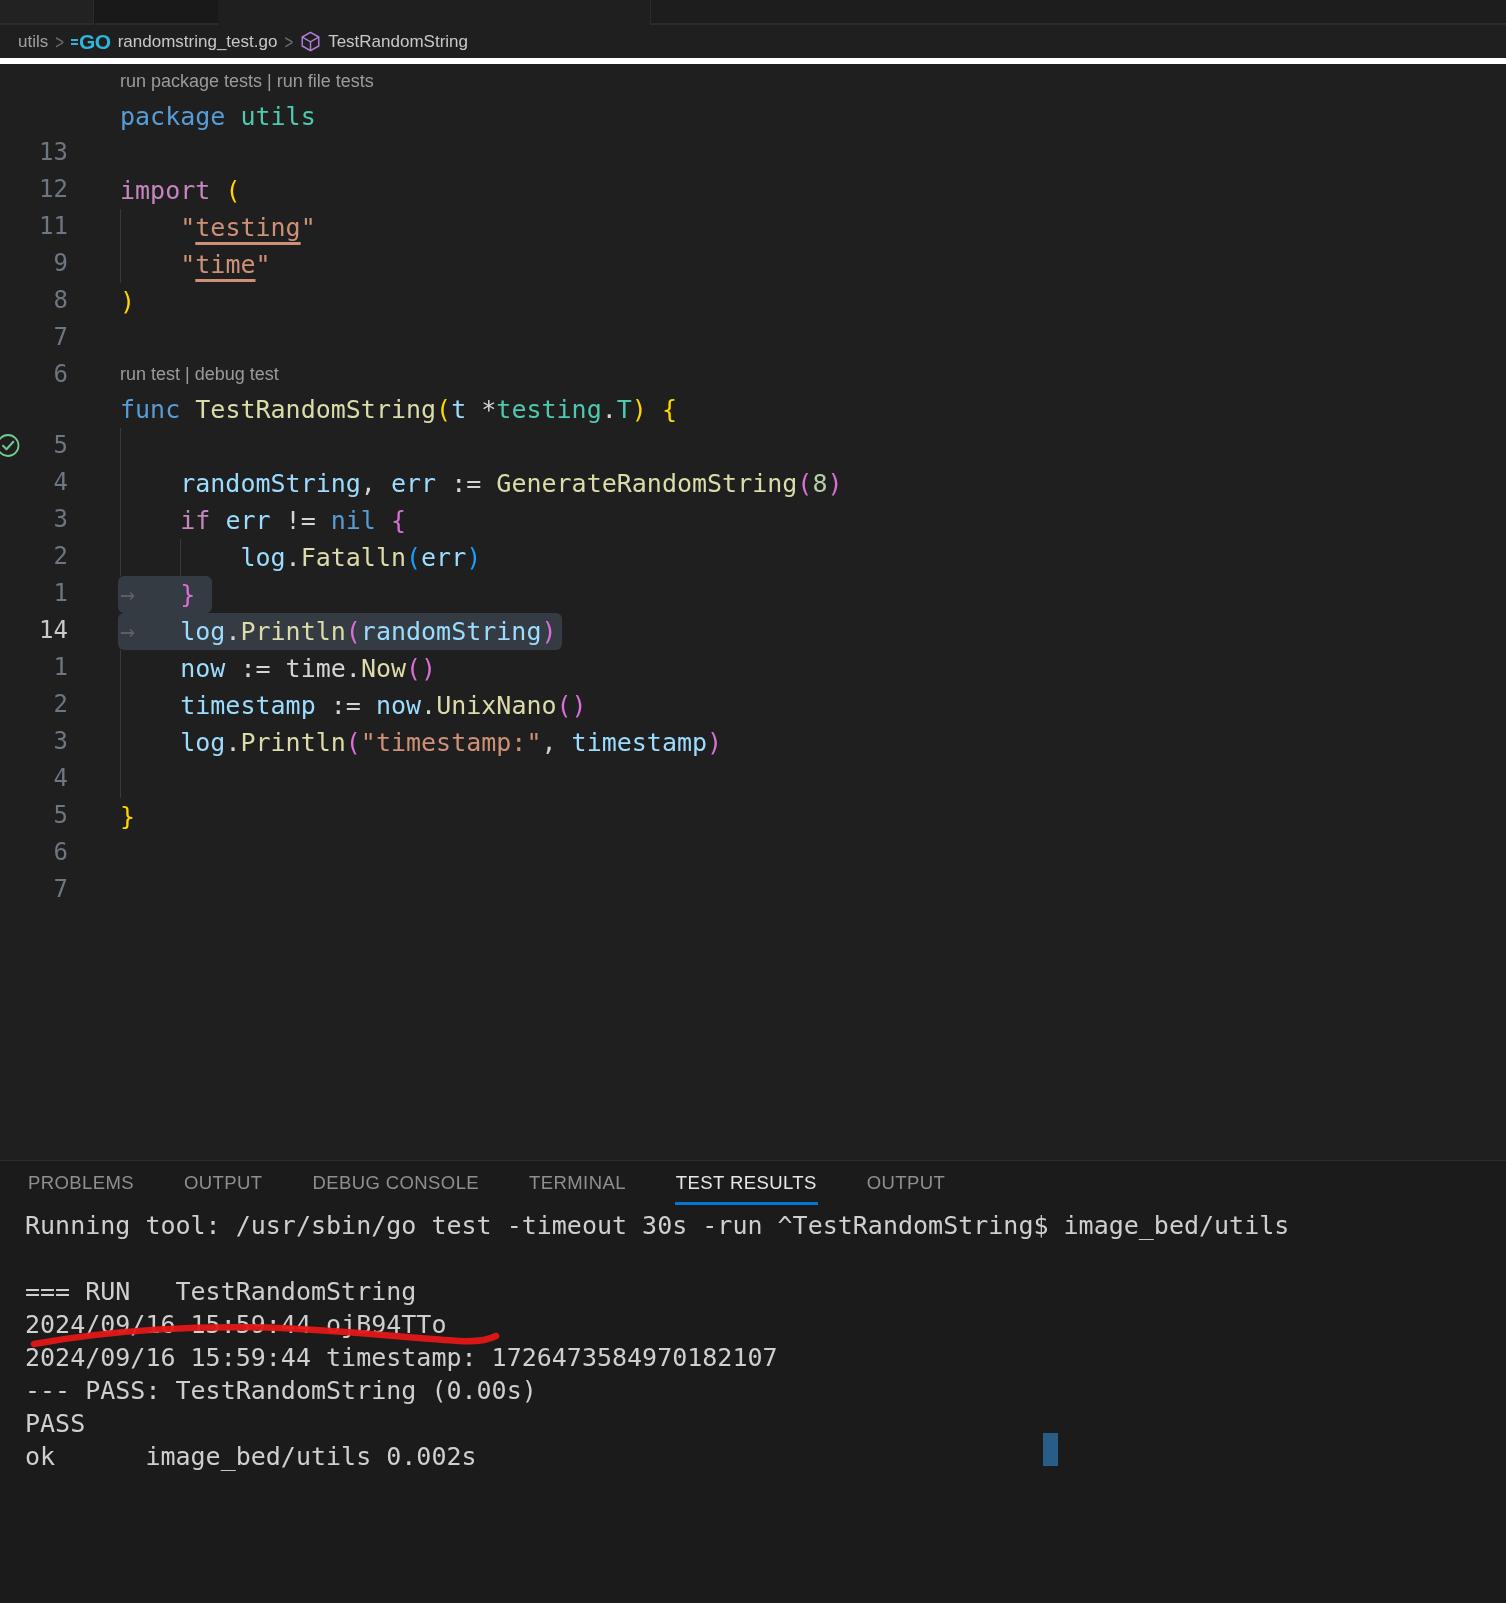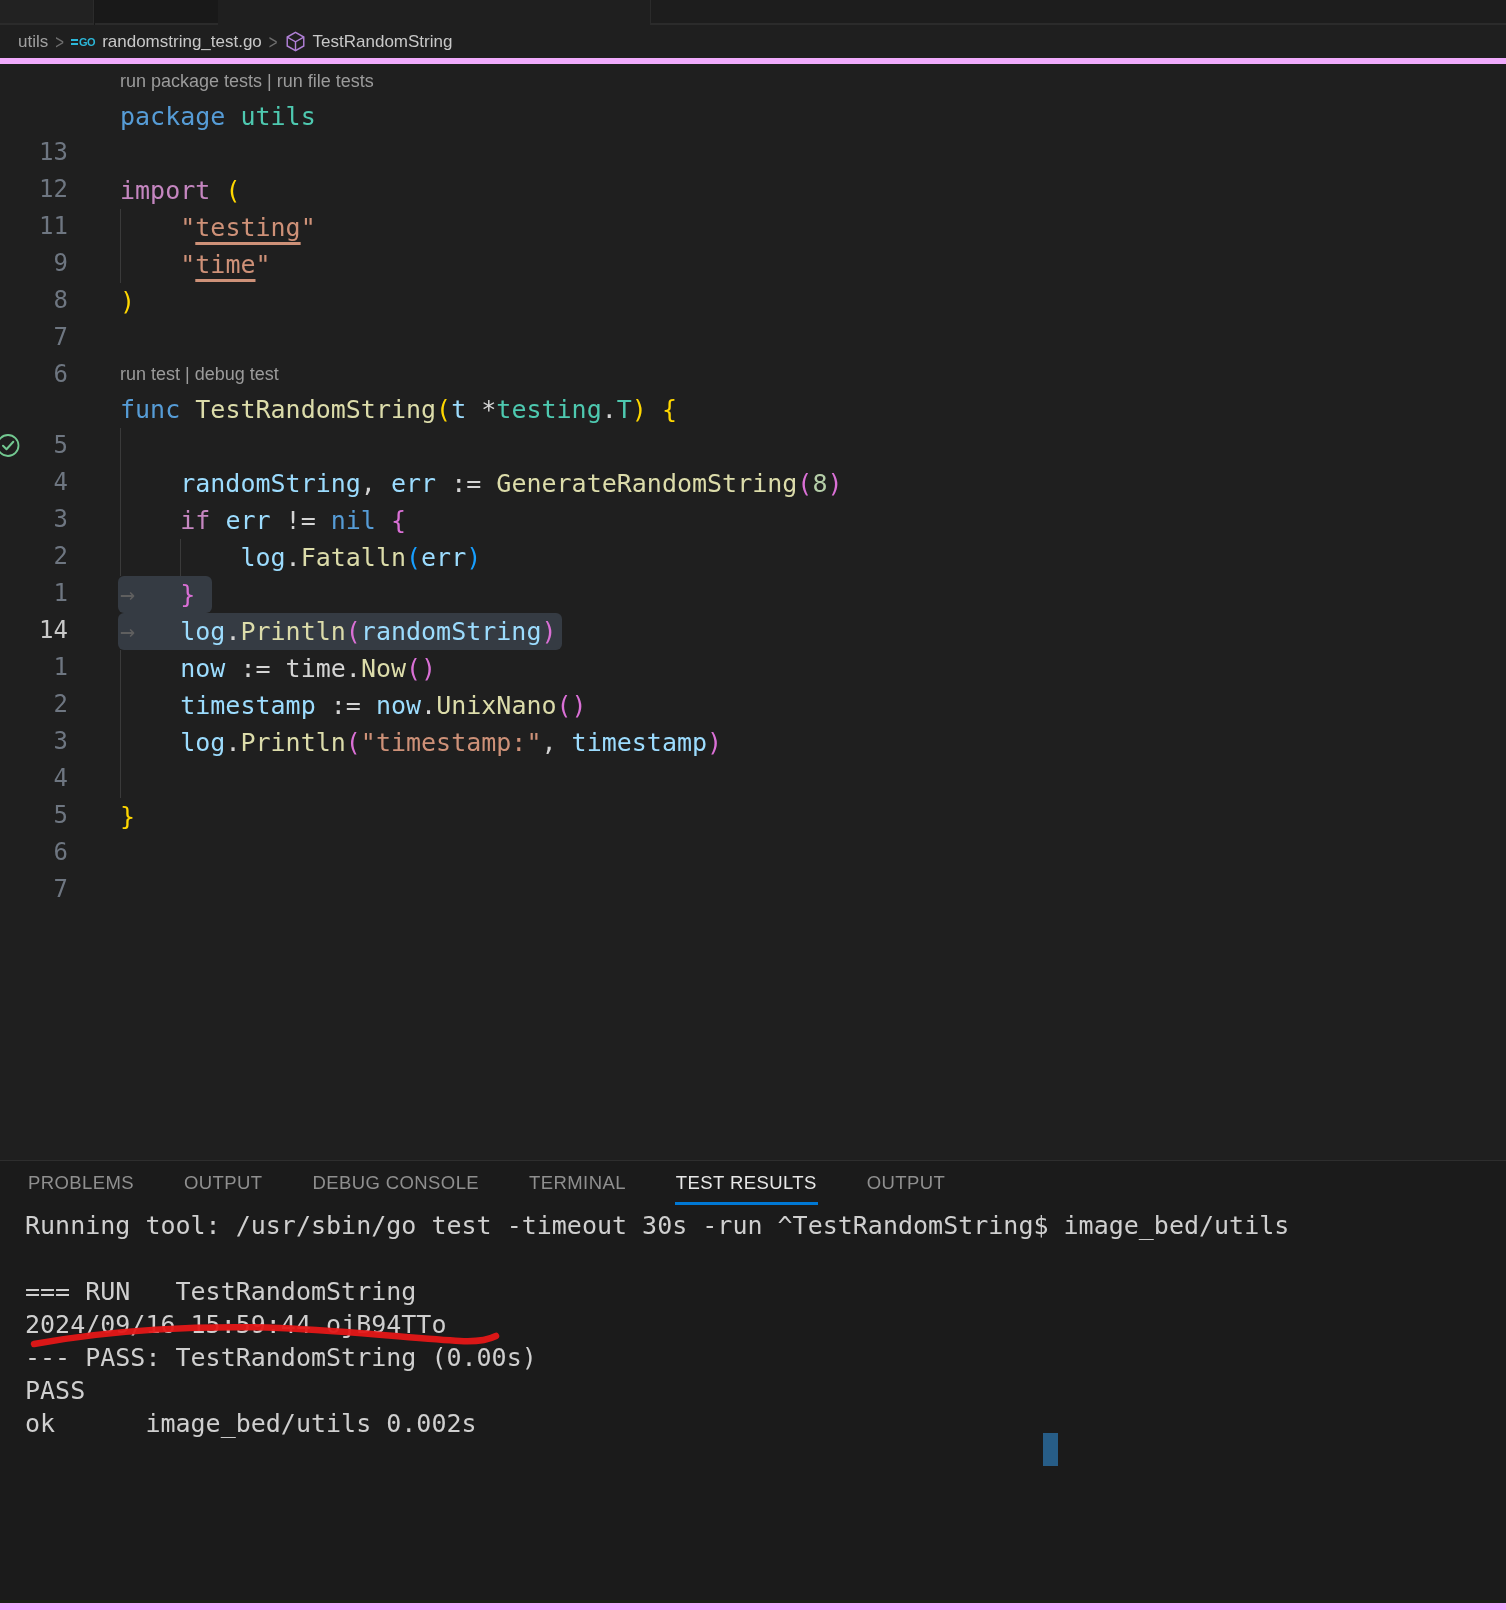--- a/index.html
+++ b/index.html
@@ -1,35 +1,35 @@
 <!DOCTYPE html>
 <html><head>
 <meta charset="utf-8">
 <style>
   html,body{margin:0;padding:0;background:#111;}
-  .app{position:relative;width:1506px;height:1610px;background:#f0abfc;overflow:hidden;
+  .app{position:relative;width:1506px;height:1610px;background:#ffffff;overflow:hidden;
        font-family:"Liberation Sans",sans-serif;}
   
   .tabstrip{position:absolute;left:0;top:0;width:100%;height:25px;background:#181818;}
   .tabstrip .seg{position:absolute;top:0;height:25px;box-sizing:border-box;}
   .seg-left{left:0;width:94px;background:#222222;border-bottom:2px solid #2b2b2b;border-right:1px solid #2b2b2b;}
   .seg-gap{left:95px;width:123px;background:#191919;border-bottom:2px solid #2b2b2b;}
   .seg-active{left:218px;width:432px;background:#1f1f1f;}
   .seg-rest{left:650px;right:0;background:#1d1d1d;border-bottom:2px solid #2b2b2b;border-left:1px solid #2b2b2b;}
   
   .breadcrumb{position:absolute;left:0;top:25px;width:100%;height:33px;background:#1f1f1f;
       display:flex;align-items:center;padding-left:18px;box-sizing:border-box;gap:7px;
       font-size:17px;color:#a0a0a0;}
   .bc-item{display:flex;align-items:center;gap:6px;cursor:pointer;}
   .bc-file,.bc-sym{color:#c8c8c8;}
   .bc-chev{color:#6e6e6e;font-size:15px;transform:scaleY(1.3);}
   .go-icon{display:inline-flex;align-items:center;gap:1px;}
   .go-bars{display:inline-flex;flex-direction:column;gap:2px;}
   .go-bars i{display:block;width:7px;height:2px;background:#2cb7d8;}
-  .go-txt{color:#2cb7d8;font-weight:700;font-size:11px;letter-spacing:-.5px;}
+  .go-txt{color:#2cb7d8;font-weight:700;font-size:21px;letter-spacing:-.5px;}
   
   .editor{position:absolute;left:0;top:64px;width:100%;height:1102px;background:#1f1f1f;}
   .row{display:flex;height:37px;position:relative;cursor:text;}
   .row.lensrow{height:34px;}
   .gut{flex:0 0 95px;position:relative;text-align:right;padding-right:27px;box-sizing:border-box;
       font:24px/37px "DejaVu Sans Mono",monospace;color:#6e7681;user-select:none;cursor:default;margin-top:36px;}
   .row.active .gut{color:#c9c9c9;}
   .code{position:relative;z-index:1;font:25px/37px "DejaVu Sans Mono",monospace;white-space:pre;
       color:#d4d4d4;padding-left:25px;}
   .sel{position:absolute;top:0;height:37px;background:#353b43;border-radius:6px;z-index:0;}
@@ -199,20 +199,21 @@
         <div class="ptab">DEBUG CONSOLE</div>
         <div class="ptab">TERMINAL</div>
         <div class="ptab active">TEST RESULTS</div>
         <div class="ptab">OUTPUT</div>
       </div>
     <div class="out">
         <div class="out-line">Running tool: /usr/sbin/go test -timeout 30s -run ^TestRandomString$ image_bed/utils</div>
         <div class="out-line"> </div>
         <div class="out-line">=== RUN   TestRandomString</div>
         <div class="out-line">2024/09/16 15:59:44 ojB94TTo</div>
+        <div class="out-line">2024/09/16 15:59:44 timestamp: 1726473584970182107</div>
         <div class="out-line">--- PASS: TestRandomString (0.00s)</div>
         <div class="out-line">PASS</div>
         <div class="out-line">ok      image_bed/utils 0.002s</div>
       </div>
   </div>
 
   <div class="cursor-block"></div>
 
   <svg class="overlay-svg" width="1506" height="1610">
     <path d="M 34 1344 C 110 1330, 200 1325, 280 1328 C 350 1331, 420 1339, 460 1341 C 478 1342, 490 1339, 496 1336" fill="none" stroke="#e51717" stroke-width="6.5" stroke-linecap="round" opacity="0.95"></path>

